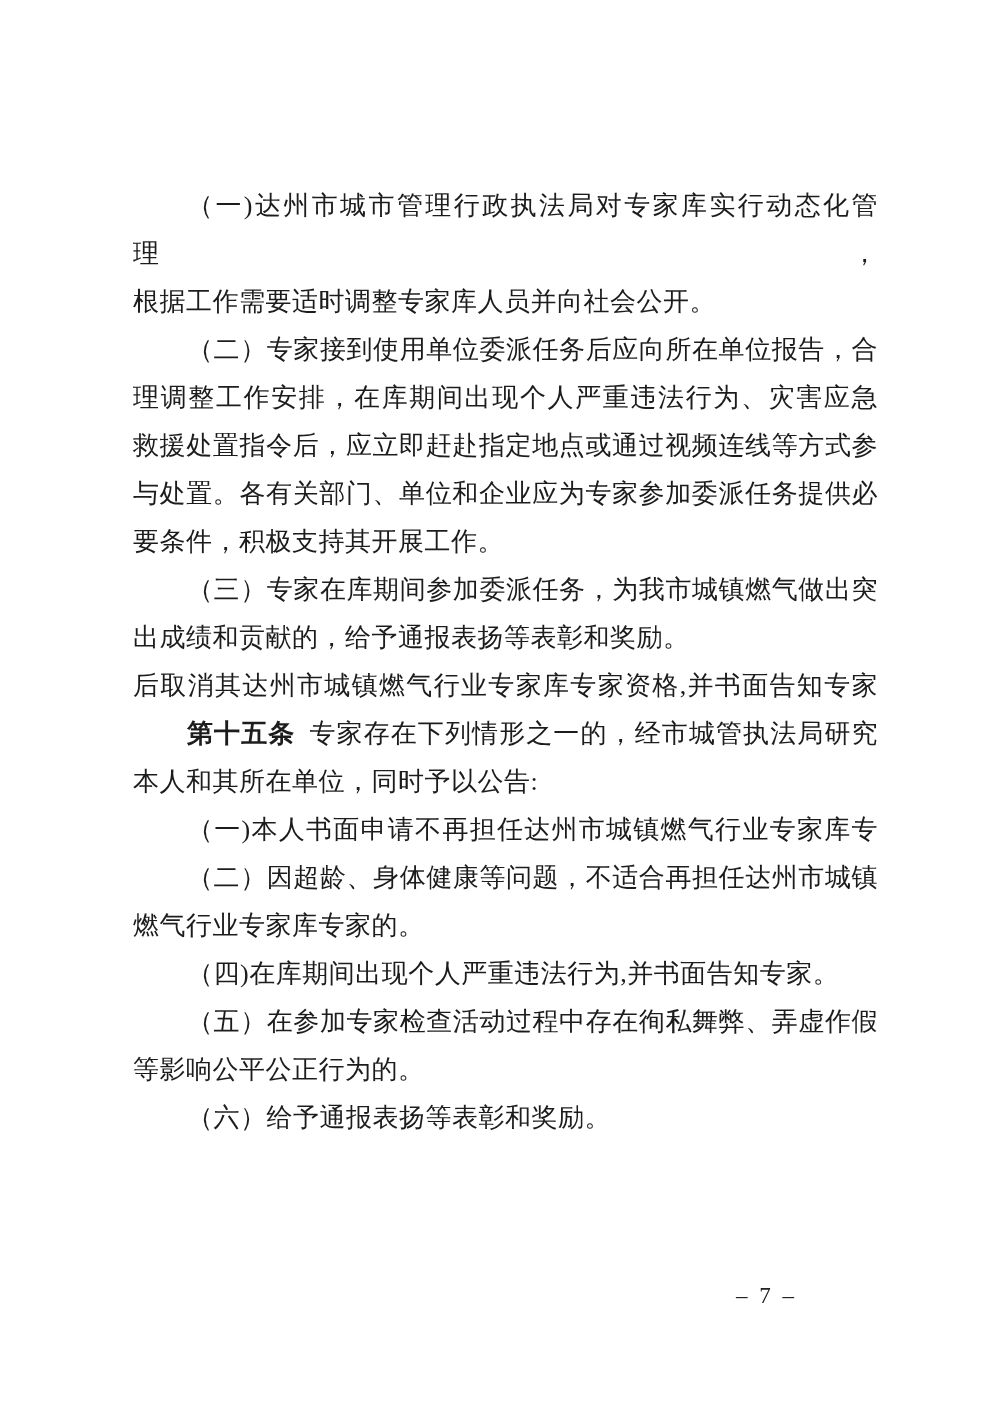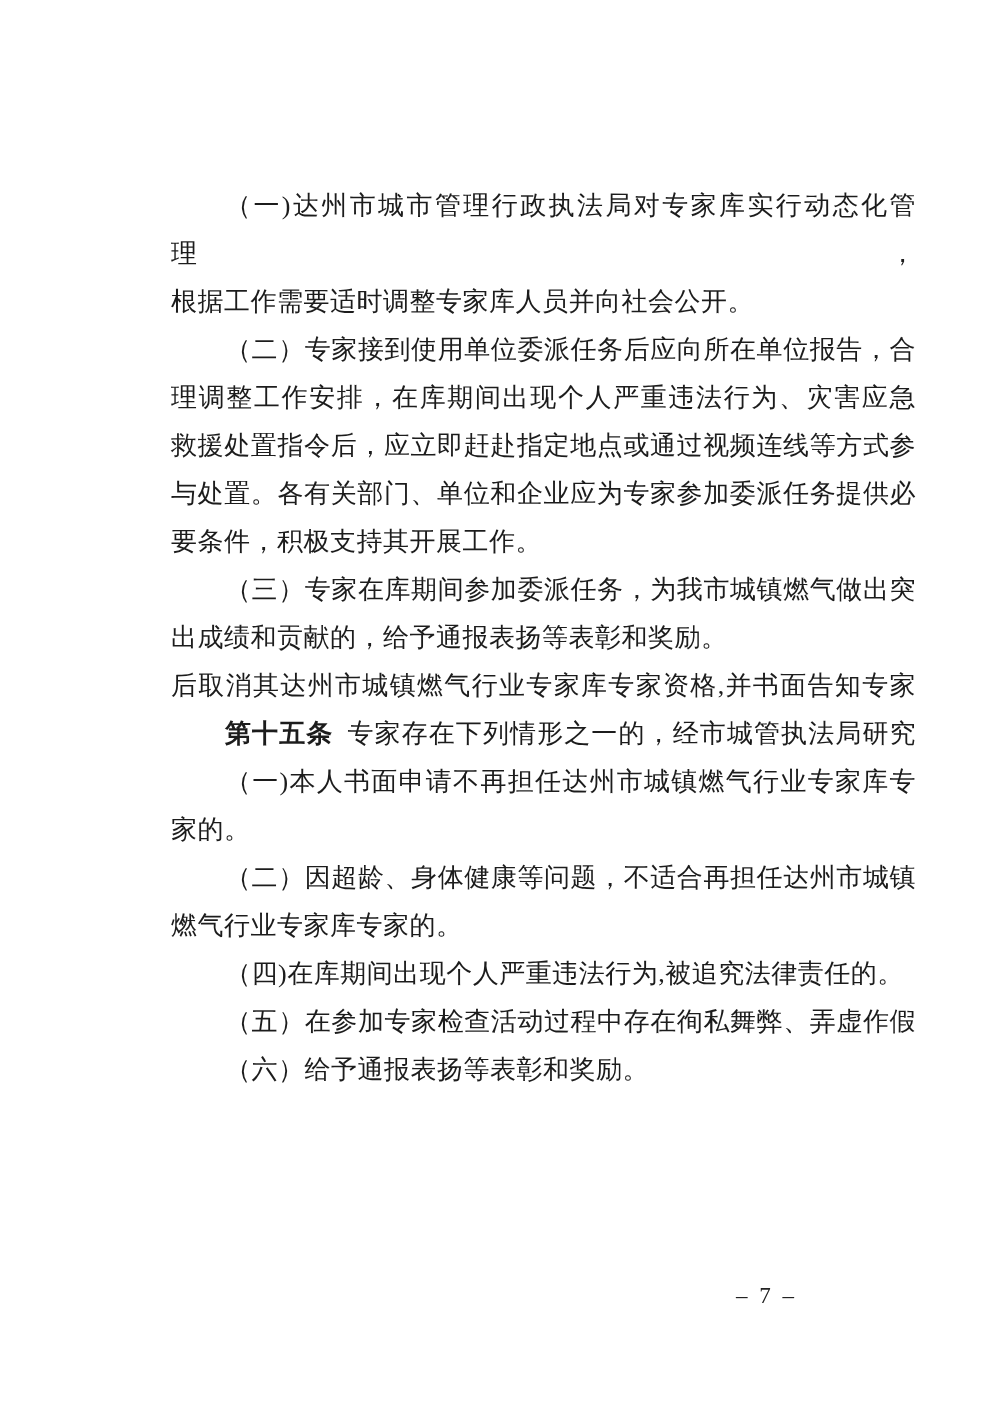--- a/index.html
+++ b/index.html
@@ -10,21 +10,20 @@
     background:#ffffff;
     font-family:"Liberation Serif", serif;
     color:#1c1c1c;
     overflow:hidden;
   }
   .body-text{
     position:absolute;
     left:133px;
     top:182px;
     width:745px;
-    margin-left:38px;
   }
   p.tline{
     margin:0;
     padding:0;
     font-size:26px;
     line-height:48px;
     text-align:justify;
     text-align-last:justify;
     white-space:normal;
     letter-spacing:0.5px;
@@ -65,30 +64,31 @@
     <p class="tline">与处置。各有关部门、单位和企业应为专家参加委派任务提供必</p>
     <p class="tline last">要条件，积极支持其开展工作。</p>
 
     <p class="tline indent">（三）专家在库期间参加委派任务，为我市城镇燃气做出突</p>
     <p class="tline last">出成绩和贡献的，给予通报表扬等表彰和奖励。</p>
 
     <p class="tline">后取消其达州市城镇燃气行业专家库专家资格,并书面告知专家</p>
     <p class="tline indent">
       <span class="lead">第十五条</span><span>专家存在下列情形之一的，经市城管执法局研究</span>
     </p>
+    <p class="tline last">本人和其所在单位，同时予以公告:</p>
 
     <p class="tline indent">（一)本人书面申请不再担任达州市城镇燃气行业专家库专</p>
-    <p class="tline last">家的。</p>
 
     <p class="tline indent">（二）因超龄、身体健康等问题，不适合再担任达州市城镇</p>
     <p class="tline last">燃气行业专家库专家的。</p>
 
 
-    <p class="tline indent last">（四)在库期间出现个人严重违法行为,被追究法律责任的。</p>
+    <p class="tline indent last">（四)在库期间出现个人严重违法行为,并书面告知专家。</p>
 
     <p class="tline indent">（五）在参加专家检查活动过程中存在徇私舞弊、弄虚作假</p>
+    <p class="tline last">等影响公平公正行为的。</p>
 
     <p class="tline indent last">（六）给予通报表扬等表彰和奖励。</p>
 
   </div>
 
   <div class="pagenum">– 7 –</div>
 </div>
 
 </body></html>

